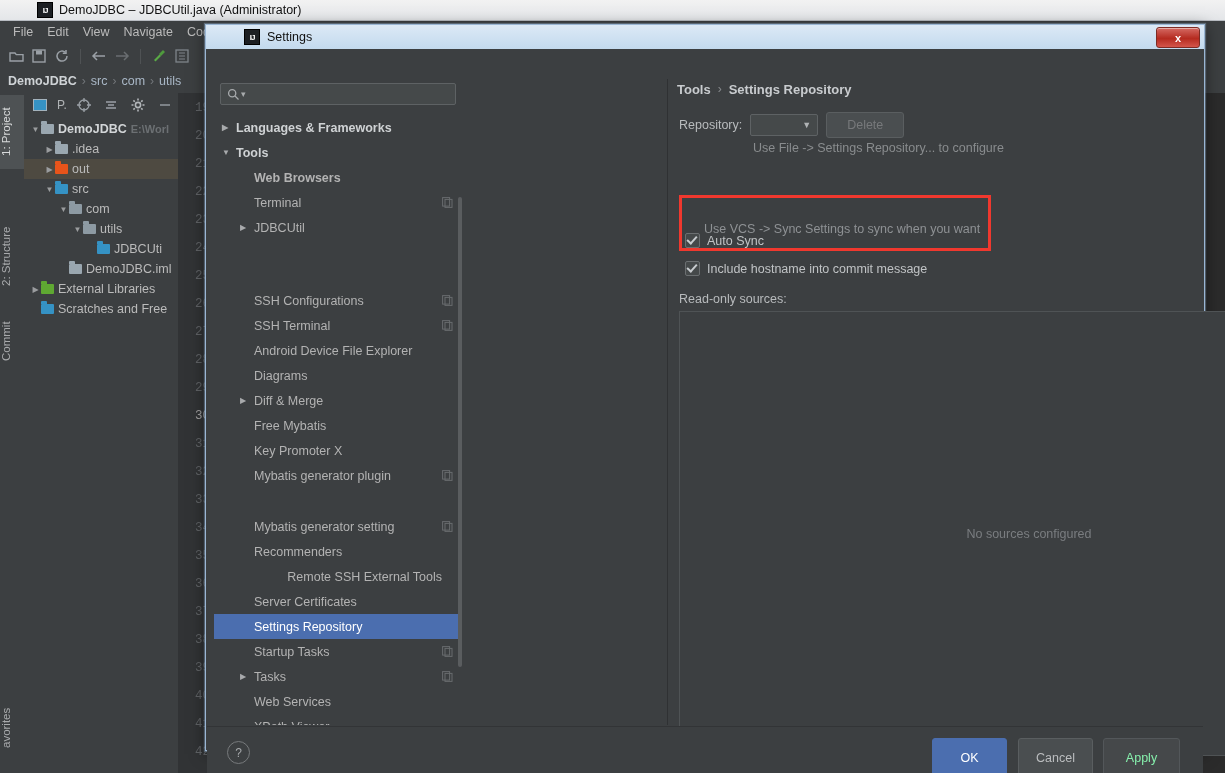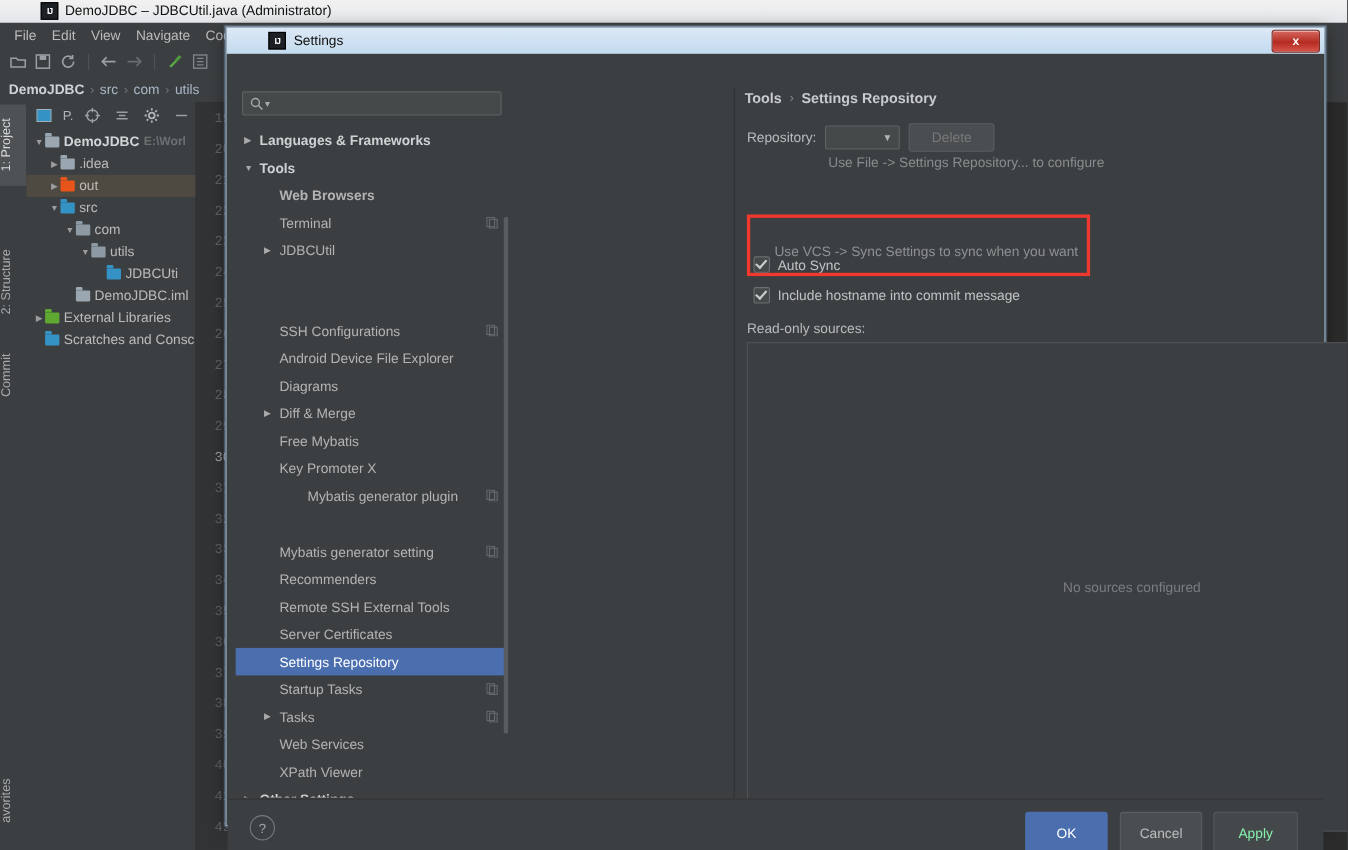--- a/index.html
+++ b/index.html
@@ -418,21 +418,21 @@
           <span>DemoJDBC.iml</span>
         </div>
         <div class="tr-row" style="padding-left: 6px;">
           <span class="tw">▶</span>
           <span class="folder" style="background: rgb(95, 168, 50);"></span>
           <span>External Libraries</span>
         </div>
         <div class="tr-row" style="padding-left: 6px;">
           <span class="tw"></span>
           <span class="folder" style="background: rgb(53, 146, 196);"></span>
-          <span>Scratches and Consc</span>
+          <span>Scratches and Free</span>
         </div>
       </div>
   </div>
 
   <div class="editor-area">
     <div class="gutter" id="gutter">
         <div class="lnum" style="top: 8px;">19</div>
         <div class="lnum" style="top: 36px;">20</div>
         <div class="lnum" style="top: 64px;">21</div>
         <div class="lnum" style="top: 92px;">22</div>
@@ -515,20 +515,30 @@
               <span class="st-label">SSH Configurations</span>
               <span class="st-copy">
                 <svg width="11" height="11" viewBox="0 0 11 11">
                   <rect x="0.6" y="0.6" width="7" height="8.5" fill="none" stroke="#8b8f92" stroke-width="1"></rect>
                   <rect x="3" y="2.4" width="7" height="8" fill="none" stroke="#8b8f92" stroke-width="1"></rect>
                 </svg>
               </span>
             </div>
             <div class="st-row" style="padding-left: 26px;">
               <span class="st-arrow"></span>
+              <span class="st-label">SSH Terminal</span>
+              <span class="st-copy">
+                <svg width="11" height="11" viewBox="0 0 11 11">
+                  <rect x="0.6" y="0.6" width="7" height="8.5" fill="none" stroke="#8b8f92" stroke-width="1"></rect>
+                  <rect x="3" y="2.4" width="7" height="8" fill="none" stroke="#8b8f92" stroke-width="1"></rect>
+                </svg>
+              </span>
+            </div>
+            <div class="st-row" style="padding-left: 26px;">
+              <span class="st-arrow"></span>
               <span class="st-label">Android Device File Explorer</span>
               <span class="st-copy"></span>
             </div>
             <div class="st-row" style="padding-left: 26px;">
               <span class="st-arrow"></span>
               <span class="st-label">Diagrams</span>
               <span class="st-copy"></span>
             </div>
             <div class="st-row" style="padding-left: 26px;">
               <span class="st-arrow">▶</span>
@@ -538,21 +548,21 @@
             <div class="st-row" style="padding-left: 26px;">
               <span class="st-arrow"></span>
               <span class="st-label">Free Mybatis</span>
               <span class="st-copy"></span>
             </div>
             <div class="st-row" style="padding-left: 26px;">
               <span class="st-arrow"></span>
               <span class="st-label">Key Promoter X</span>
               <span class="st-copy"></span>
             </div>
-            <div class="st-row" style="padding-left: 26px; text-align: center;">
+            <div class="st-row" style="padding-left: 26px;">
               <span class="st-arrow"></span>
               <span class="st-label">Mybatis generator plugin</span>
               <span class="st-copy">
                 <svg width="11" height="11" viewBox="0 0 11 11">
                   <rect x="0.6" y="0.6" width="7" height="8.5" fill="none" stroke="#8b8f92" stroke-width="1"></rect>
                   <rect x="3" y="2.4" width="7" height="8" fill="none" stroke="#8b8f92" stroke-width="1"></rect>
                 </svg>
               </span>
             </div>
             <div class="st-row" style="padding-left: 26px; margin-top: 26px;">
@@ -563,21 +573,21 @@
                   <rect x="0.6" y="0.6" width="7" height="8.5" fill="none" stroke="#8b8f92" stroke-width="1"></rect>
                   <rect x="3" y="2.4" width="7" height="8" fill="none" stroke="#8b8f92" stroke-width="1"></rect>
                 </svg>
               </span>
             </div>
             <div class="st-row" style="padding-left: 26px;">
               <span class="st-arrow"></span>
               <span class="st-label">Recommenders</span>
               <span class="st-copy"></span>
             </div>
-            <div class="st-row" style="padding-left: 26px;">
+            <div class="st-row" style="padding-left: 26px; text-align: right;">
               <span class="st-arrow"></span>
               <span class="st-label">Remote SSH External Tools</span>
               <span class="st-copy"></span>
             </div>
             <div class="st-row" style="padding-left: 26px;">
               <span class="st-arrow"></span>
               <span class="st-label">Server Certificates</span>
               <span class="st-copy"></span>
             </div>
             <div class="st-row sel" style="padding-left: 26px;">

